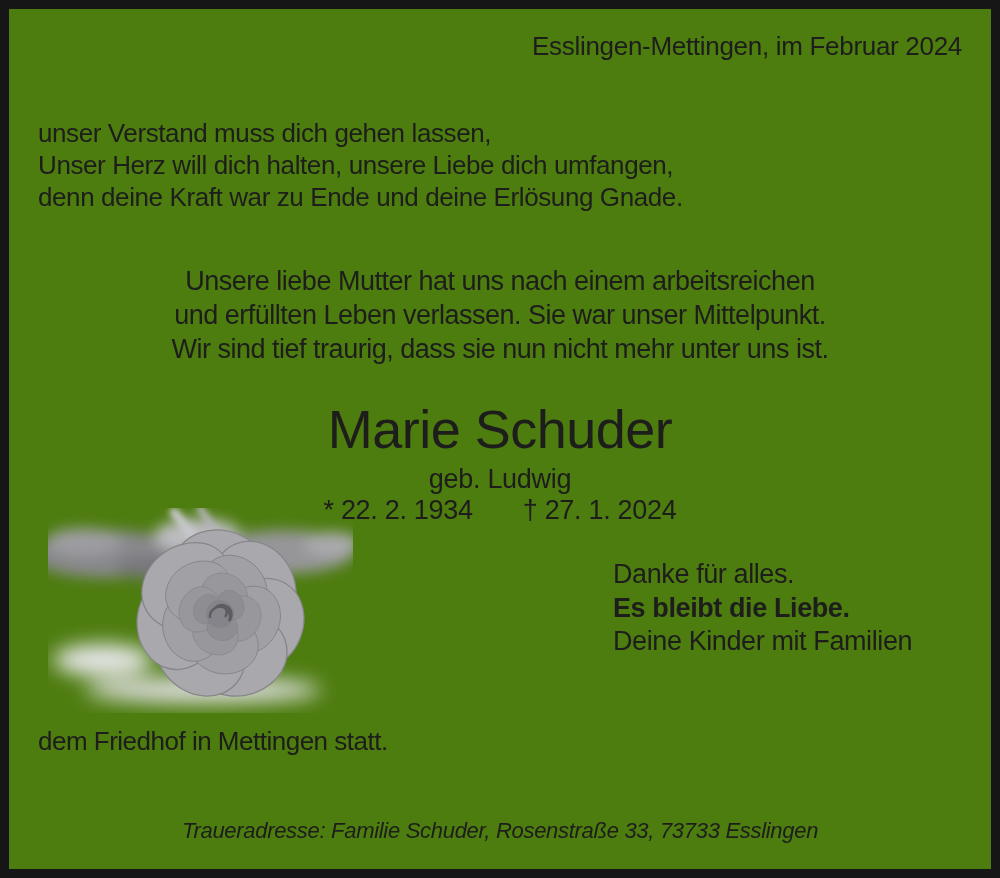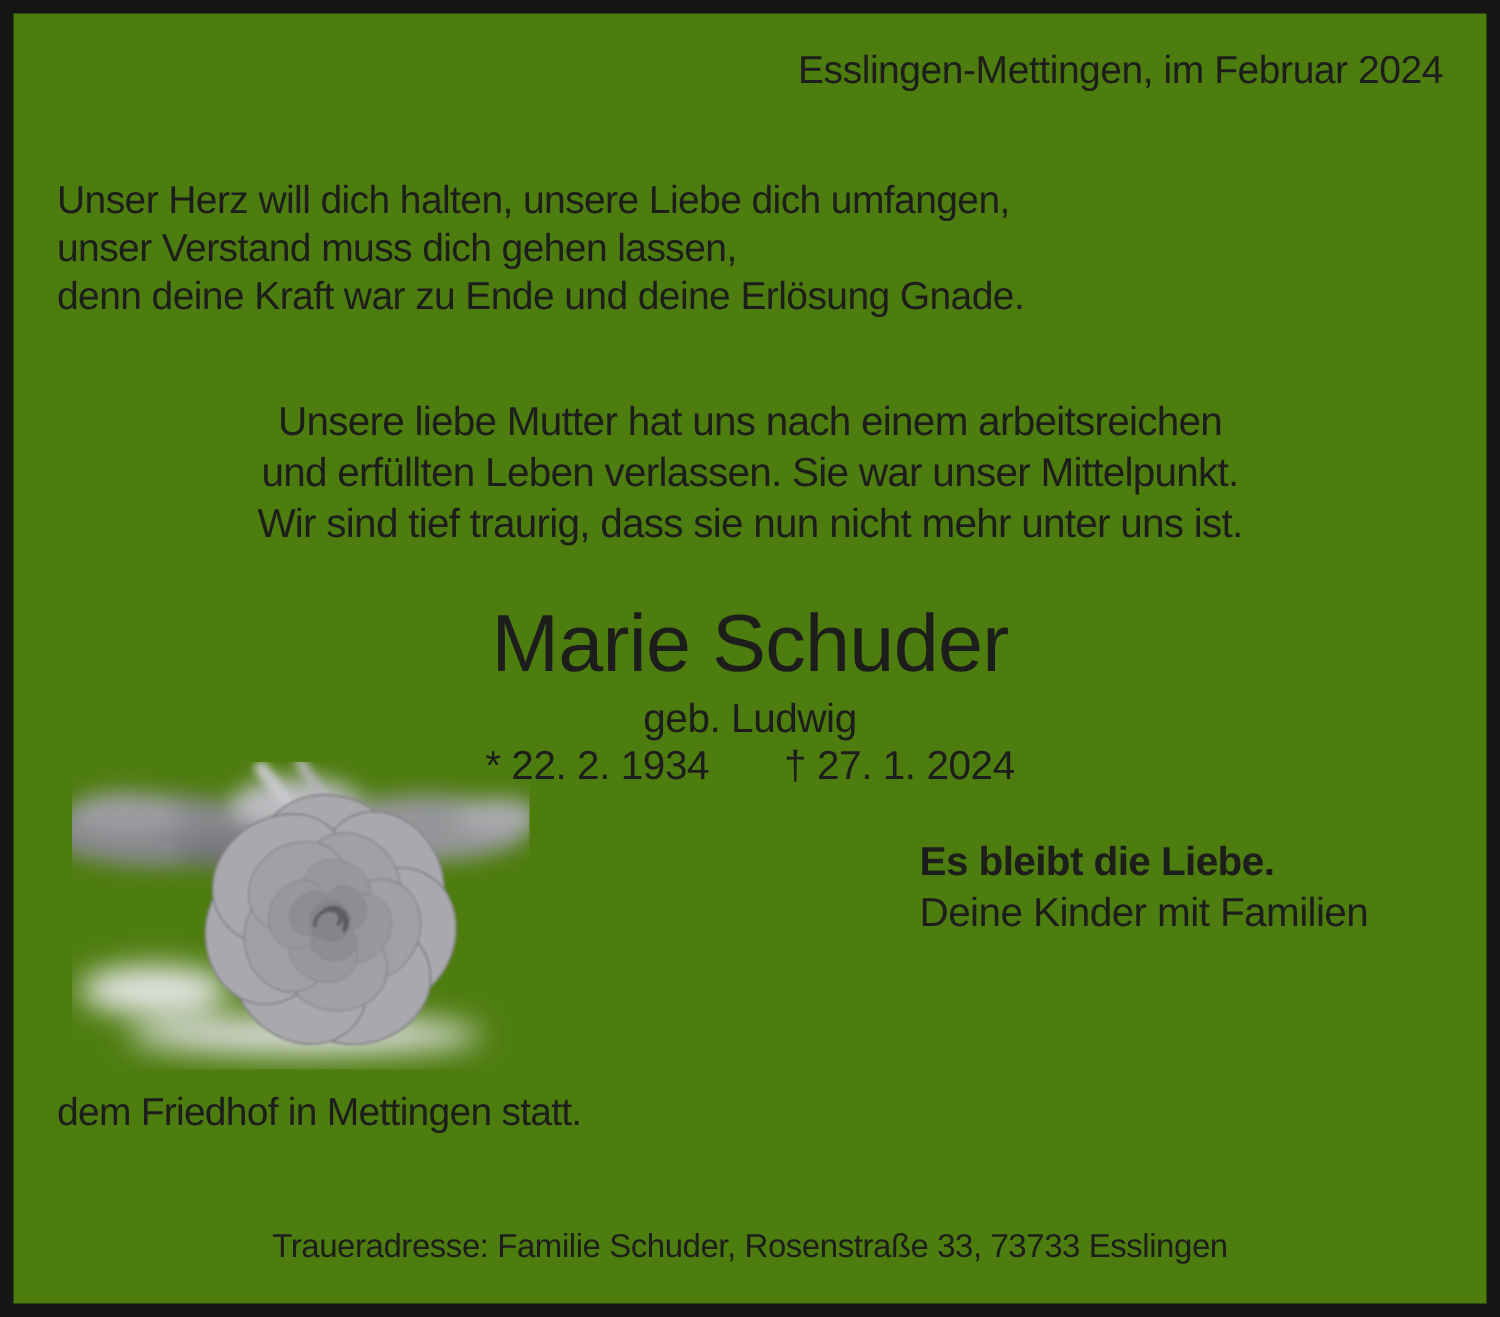--- a/index.html
+++ b/index.html
@@ -101,32 +101,33 @@
     white-space: nowrap;
   }
   .address {
     position: absolute;
     top: 818px;
     left: 0;
     width: 100%;
     text-align: center;
     font-size: 22px;
     letter-spacing: -0.3px;
+    font-style: italic;
   }
 </style>
 </head>
 <body>
 
 <div class="sheet">
 
   <div class="dateline">Esslingen-Mettingen, im Februar 2024</div>
 
   <div class="verse">
+    <div>unser Verstand muss dich gehen lassen,</div>
     <div>Unser Herz will dich halten, unsere Liebe dich umfangen,</div>
-    <div>unser Verstand muss dich gehen lassen,</div>
     <div>denn deine Kraft war zu Ende und deine Erlösung Gnade.</div>
   </div>
 
   <div class="intro">
     <div>Unsere liebe Mutter hat uns nach einem arbeitsreichen</div>
     <div>und erfüllten Leben verlassen. Sie war unser Mittelpunkt.</div>
     <div>Wir sind tief traurig, dass sie nun nicht mehr unter uns ist.</div>
   </div>
 
   <h1 class="name">Marie Schuder</h1>
@@ -199,20 +200,21 @@
           <use href="#petal" transform="rotate(170) scale(0.25)"></use>
           <use href="#petal" transform="rotate(290) scale(0.25)"></use>
         </g>
         <circle r="14" fill="#84848a"></circle>
         <path d="M -10 4 A 10 10 0 1 1 9 7 A 7.5 7.5 0 1 0 -5 -6 A 5 5 0 1 1 5 3" fill="none" stroke="#5d5d61" stroke-width="2.4"></path>
       </g>
     </svg>
   </figure>
 
   <div class="farewell">
+    <div>Danke für alles.</div>
     <div class="bold-line">Es bleibt die Liebe.</div>
     <div>Deine Kinder mit Familien</div>
   </div>
 
   <div class="funeral">
     <div>dem Friedhof in Mettingen statt.</div>
   </div>
 
   <div class="address">Traueradresse: Familie Schuder, Rosenstraße 33, 73733 Esslingen</div>
 

